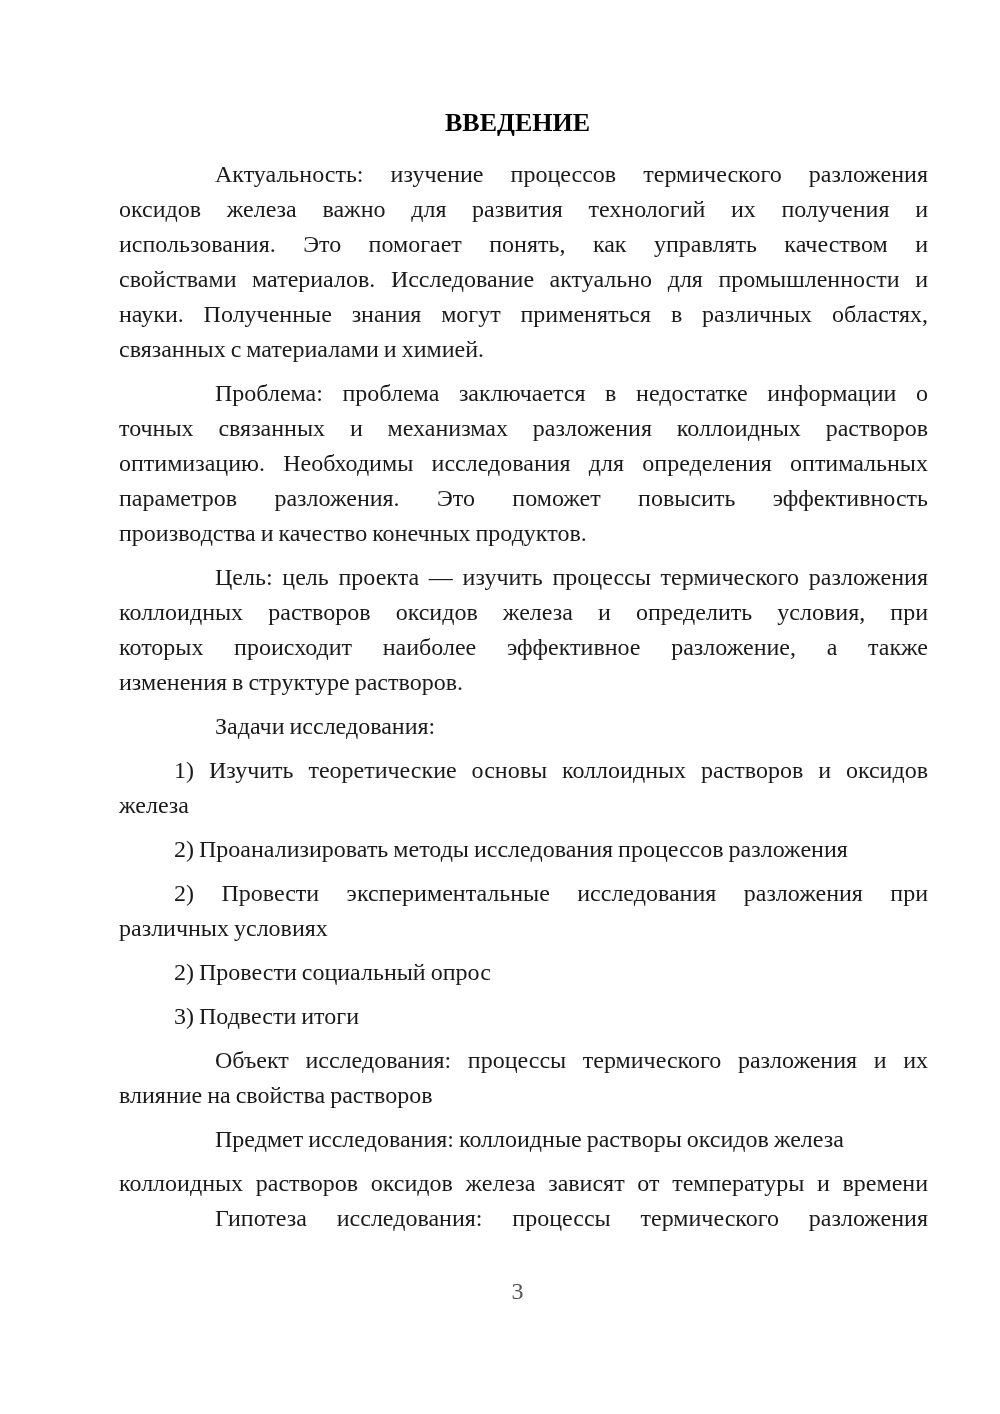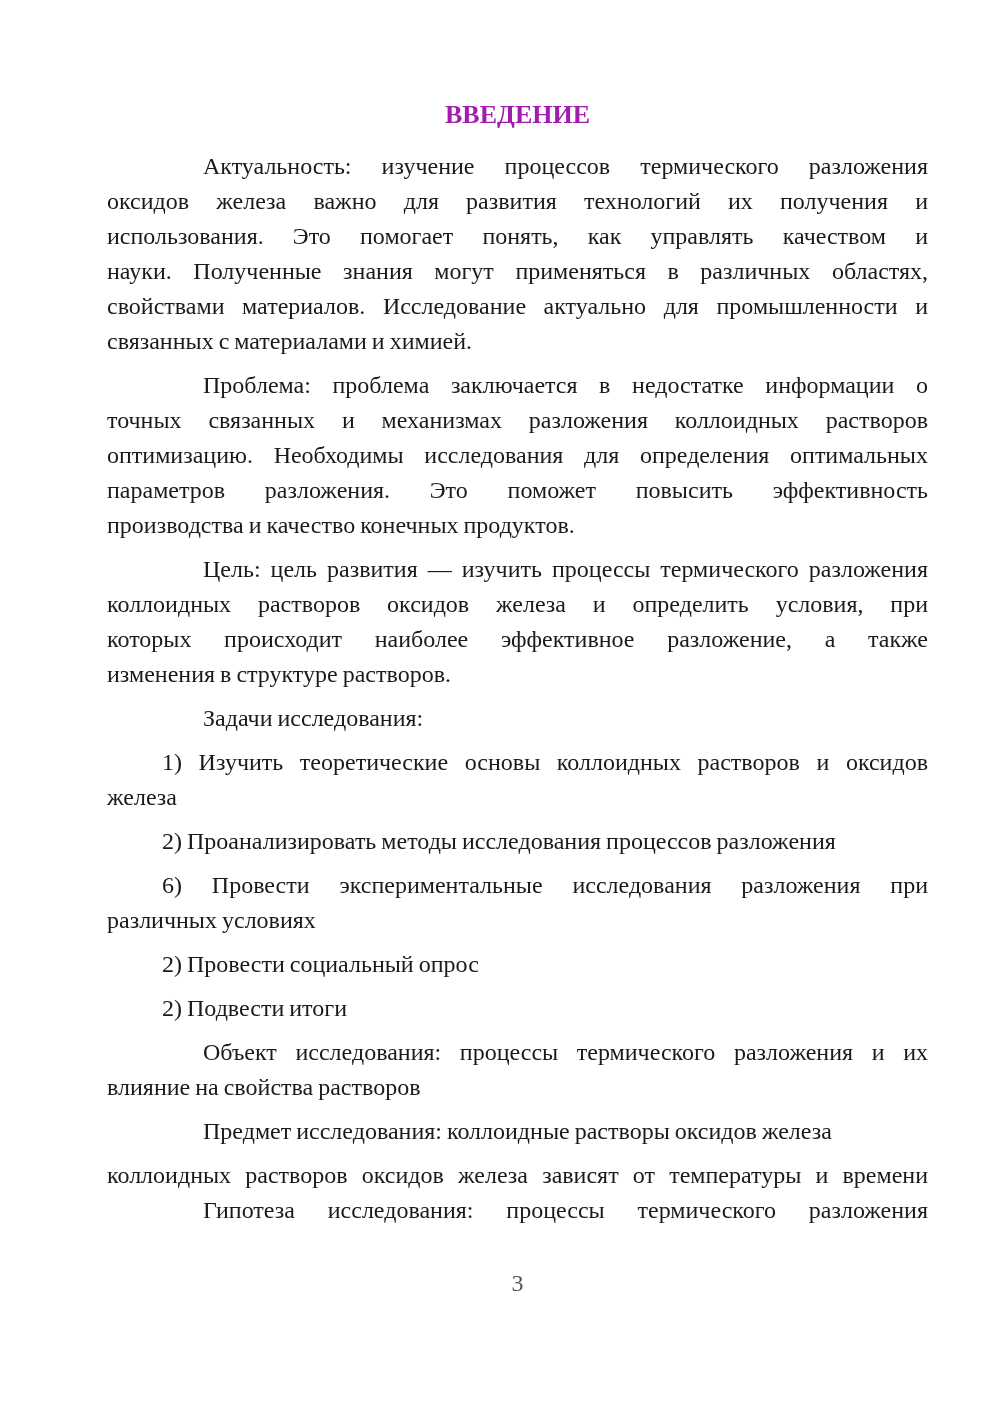--- a/index.html
+++ b/index.html
@@ -20,25 +20,25 @@
     position: absolute;
     left: 107px;
     top: 96px;
     width: 821px;
   }
   .doc-title {
     font-size: 26px;
     font-weight: bold;
     line-height: 30px;
     text-align: center;
-    color: #a21caf;
-    margin: 4px 0 19px 0;
+    color: #000000;
+    margin: 12px 0 19px 0;
   }
   .para {
-    margin: 0 0 9px 0;
+    margin: 0 0 9px 12px;
   }
   .line {
     font-size: 24px;
     line-height: 35px;
     text-align: justify;
     text-align-last: justify;
     word-spacing: -1px;
     white-space: normal;
   }
   .line.last-line {
@@ -62,56 +62,56 @@
 <body>
 
 <div class="page">
   <div class="content">
     <h1 class="doc-title">ВВЕДЕНИЕ</h1>
     <div>
         <div class="para">
           <div class="line first-line indent-normal">Актуальность: изучение процессов термического разложения</div>
           <div class="line">оксидов железа важно для развития технологий их получения и</div>
           <div class="line">использования. Это помогает понять, как управлять качеством и</div>
+          <div class="line">свойствами материалов. Исследование актуально для промышленности и</div>
           <div class="line">науки. Полученные знания могут применяться в различных областях,</div>
-          <div class="line">свойствами материалов. Исследование актуально для промышленности и</div>
           <div class="line last-line">связанных с материалами и химией.</div>
         </div>
         <div class="para">
           <div class="line first-line indent-normal">Проблема: проблема заключается в недостатке информации о</div>
           <div class="line">точных связанных и механизмах разложения коллоидных растворов</div>
           <div class="line">оптимизацию. Необходимы исследования для определения оптимальных</div>
           <div class="line">параметров разложения. Это поможет повысить эффективность</div>
           <div class="line last-line">производства и качество конечных продуктов.</div>
         </div>
         <div class="para">
-          <div class="line first-line indent-normal">Цель: цель развития — изучить процессы термического разложения</div>
+          <div class="line first-line indent-normal">Цель: цель проекта — изучить процессы термического разложения</div>
           <div class="line">коллоидных растворов оксидов железа и определить условия, при</div>
           <div class="line">которых происходит наиболее эффективное разложение, а также</div>
           <div class="line last-line">изменения в структуре растворов.</div>
         </div>
         <div class="para">
           <div class="line first-line indent-normal last-line">Задачи исследования:</div>
         </div>
         <div class="para">
           <div class="line first-line indent-list">1) Изучить теоретические основы коллоидных растворов и оксидов</div>
           <div class="line last-line">железа</div>
         </div>
         <div class="para">
           <div class="line first-line indent-list last-line">2) Проанализировать методы исследования процессов разложения</div>
         </div>
         <div class="para">
-          <div class="line first-line indent-list">6) Провести экспериментальные исследования разложения при</div>
+          <div class="line first-line indent-list">2) Провести экспериментальные исследования разложения при</div>
           <div class="line last-line">различных условиях</div>
         </div>
         <div class="para">
           <div class="line first-line indent-list last-line">2) Провести социальный опрос</div>
         </div>
         <div class="para">
-          <div class="line first-line indent-list last-line">2) Подвести итоги</div>
+          <div class="line first-line indent-list last-line">3) Подвести итоги</div>
         </div>
         <div class="para">
           <div class="line first-line indent-normal">Объект исследования: процессы термического разложения и их</div>
           <div class="line last-line">влияние на свойства растворов</div>
         </div>
         <div class="para">
           <div class="line first-line indent-normal last-line">Предмет исследования: коллоидные растворы оксидов железа</div>
         </div>
         <div class="para">
           <div class="line">коллоидных растворов оксидов железа зависят от температуры и времени</div>

